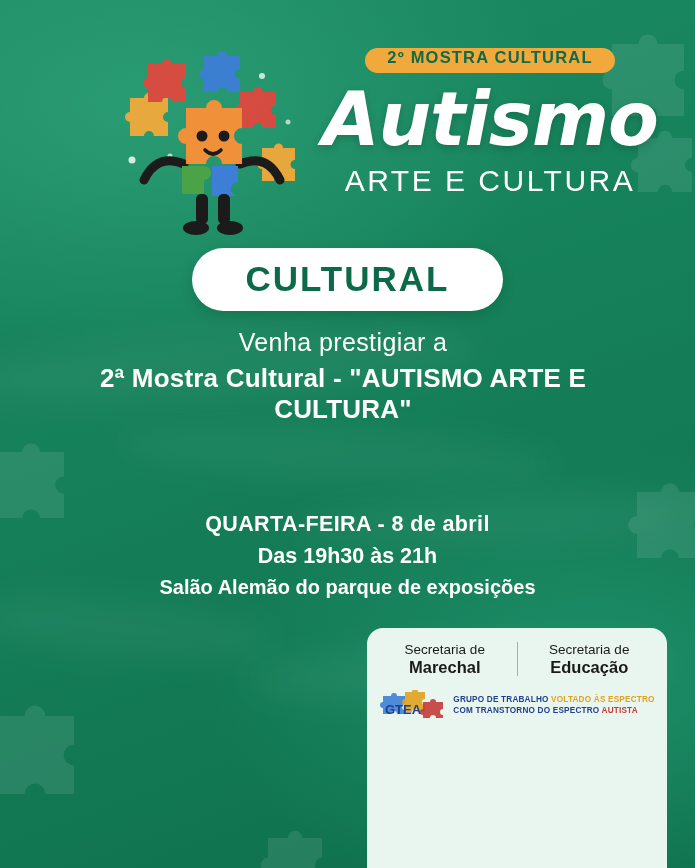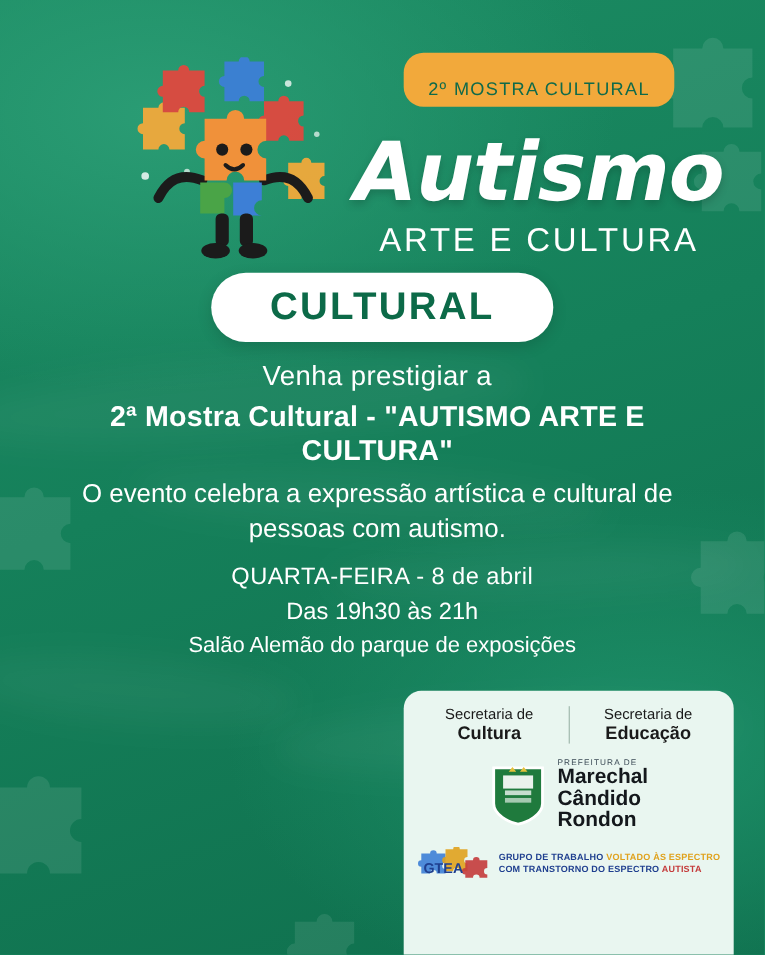--- a/index.html
+++ b/index.html
@@ -63,34 +63,34 @@
     position: absolute;
     left: 300px;
     top: 18px;
     width: 380px;
     text-align: center;
   }
   .pill-top {
     display: inline-block;
     background: #f2a93b;
     color: #0f6a4a;
-    font-weight: normal;
+    font-weight: bold;
     font-size: 16.5px;
     letter-spacing: 1.2px;
-    padding: 24px 22px 6px;
+    padding: 0 22px 6px;
     border-radius: 18px;
   }
   .autismo {
     font-family: "DejaVu Sans", sans-serif;
     font-weight: bold;
     font-style: italic;
     color: #ffffff;
     font-size: 74px;
     line-height: 0.98;
-    margin-top: 24px;
+    margin-top: 10px;
     letter-spacing: -1px;
     text-shadow: 0 3px 8px rgba(0,0,0,0.18);
   }
   .arte-cultura {
     color: #ffffff;
     font-weight: normal;
     font-size: 30px;
     letter-spacing: 2.5px;
     margin-top: 8px;
   }
@@ -135,21 +135,21 @@
     font-size: 23.5px;
     line-height: 1.35;
   }
 
   
   .when {
     position: absolute;
     top: 512px; left: 0; right: 0;
     text-align: center;
     color: #ffffff;
-    font-weight: normal;
+    font-weight: bold;
   }
   .when div { margin-bottom: 7px; }
   .when .w1 { font-size: 21.5px; letter-spacing: 0.4px; }
   .when .w2 { font-size: 21.5px; }
   .when .w3 { font-size: 20px; }
 
   
   .slogan {
     position: absolute;
     left: 46px;
@@ -306,58 +306,42 @@
     </div>
   </div>
 
   <div class="convite-wrap">
     <div class="convite">CULTURAL</div>
   </div>
 
   <div class="copy">
     <div class="l1">Venha prestigiar a</div>
     <div class="l2">2ª Mostra Cultural - "AUTISMO ARTE E CULTURA"</div>
-    <div class="l3">O evento celebra a expressão artística e cultural de pessoas com autismo.</div>
   </div>
 
   <div class="when">
     <div class="w1">QUARTA-FEIRA - 8 de abril</div>
     <div class="w2">Das 19h30 às 21h</div>
     <div class="w3">Salão Alemão do parque de exposições</div>
   </div>
 
 
   <div class="logo-card">
     <div class="sec-row">
       <div class="sec">
         <div class="small">Secretaria de</div>
-        <div class="big">Cultura</div>
+        <div class="big">Marechal</div>
       </div>
       <div class="sec-div"></div>
       <div class="sec">
         <div class="small">Secretaria de</div>
         <div class="big">Educação</div>
       </div>
     </div>
 
-    <div class="city-row">
-      <svg class="brasao" viewBox="0 0 60 68">
-        <path d="M4 6 h52 v38 c0 12 -16 20 -26 22 C20 64 4 56 4 44 z" fill="#1f7a3d" stroke="#ffffff" stroke-width="3"></path>
-        <rect x="14" y="14" width="32" height="14" fill="#ffffff" opacity="0.9"></rect>
-        <rect x="16" y="30" width="28" height="5" fill="#ffffff" opacity="0.75"></rect>
-        <rect x="16" y="38" width="28" height="5" fill="#ffffff" opacity="0.6"></rect>
-        <path d="M20 10 l4 -5 4 5 z M32 10 l4 -5 4 5 z" fill="#e3c13a"></path>
-      </svg>
-      <div class="city-text">
-        <div class="pref">PREFEITURA DE</div>
-        <div class="name">Marechal</div>
-        <div class="name">Cândido</div>
-        <div class="name">Rondon</div>
-      </div>
-    </div>
 
     <div class="gtea-row">
       <svg class="gtea-logo" viewBox="0 0 66 30">
         <path d="M4 6 h8 a3 3 0 1 1 6 0 h8 v8 a3 3 0 1 0 0 6 v4 H18 a3 3 0 1 0 -6 0 H4 v-6 a3 3 0 1 1 0 -6 z" fill="#3d7fd6" opacity="0.9"></path>
         <path d="M26 2 h7 a3 3 0 1 1 6 0 h7 v7 a3 3 0 1 0 0 6 v7 h-7 a3 3 0 1 0 -6 0 h-7 v-7 a3 3 0 1 1 0 -6 z" fill="#e0a21d" opacity="0.9"></path>
         <path d="M44 12 h7 a3 3 0 1 1 6 0 h7 v7 a3 3 0 1 0 0 6 v3 h-7 a3 3 0 1 0 -6 0 h-7 v-3 a3 3 0 1 1 0 -6 z" fill="#c43b3b" opacity="0.9"></path>
         <text x="6" y="24" font-family="Liberation Sans, sans-serif" font-size="13" font-weight="bold" fill="#1f3f8f">GTEA</text>
       </svg>
       <div class="gtea-text">
         <div class="t1"><span>GRUPO DE TRABALHO </span><span class="hl">VOLTADO ÀS ESPECTRO</span></div>

